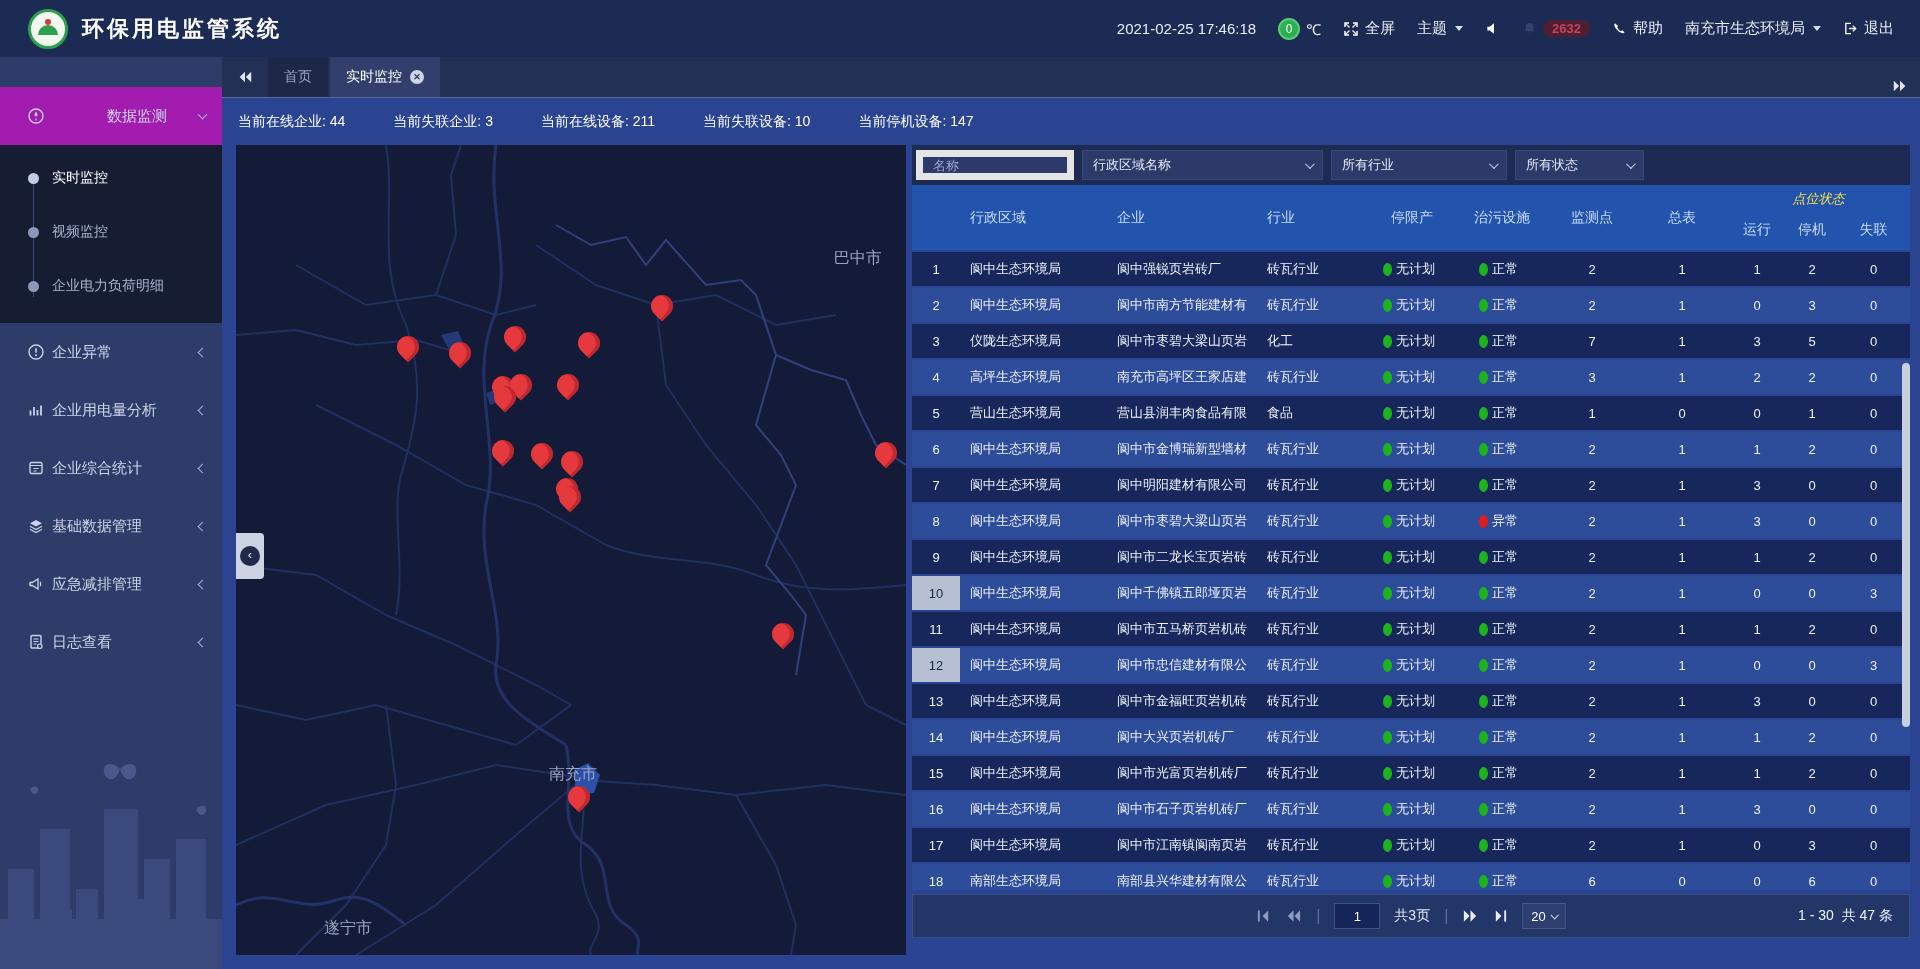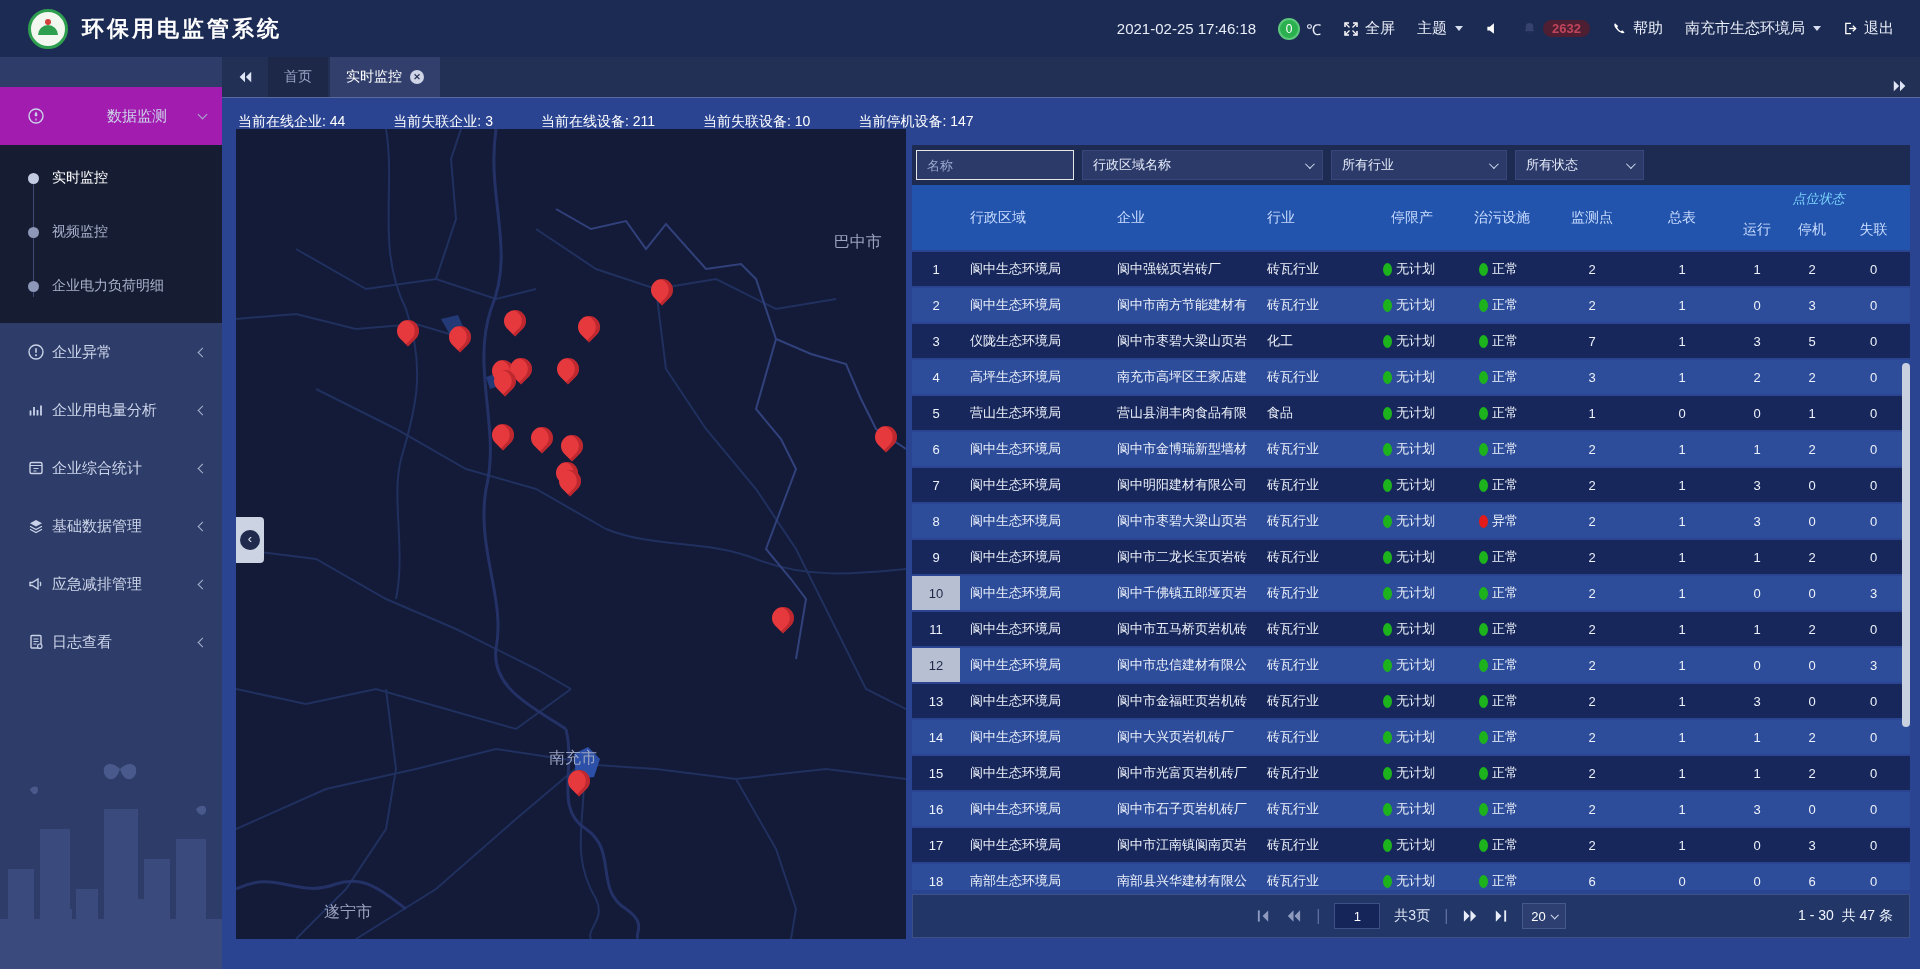--- a/index.html
+++ b/index.html
@@ -58,51 +58,51 @@
     font-size:9px; line-height:14px; text-align:center; font-weight:bold; }
   #tabbar-right { margin-left:auto; display:flex; align-items:flex-end; gap:40px; padding-right:20px; }
   #close-ops { color:#dfe5f4; font-size:14px; cursor:pointer; }
 
   
   #statsbar { position:absolute; top:98px; left:222px; width:1698px; height:47px;
     display:flex; align-items:center; padding-left:16px; gap:48px; color:#fff; font-size:14px; }
   .stat-item { white-space:nowrap; }
 
   
-  #map { position:absolute; left:236px; top:129px; width:670px; height:810px;
+  #map { position:absolute; left:236px; top:145px; width:670px; height:810px;
     background:#141b38; overflow:hidden; }
   #map svg.roads { position:absolute; inset:0; }
   .pin { position:absolute; width:22px; height:22px; transform:translate(-50%,-100%); z-index:3; cursor:pointer; }
   .pin .pin-body { width:22px; height:22px; background:#e5393e; border-radius:50% 50% 50% 0;
     transform:rotate(-45deg); box-shadow:inset -3px -3px 0 rgba(120,10,20,.35); }
   .city-label { position:absolute; transform:translate(-50%,-50%); color:#9aa4c0; font-size:16px; z-index:2; white-space:nowrap; }
   #map-collapse { position:absolute; left:0; top:388px; width:28px; height:46px; background:#ccd3e2;
     border-radius:0 4px 4px 0; display:flex; align-items:center; justify-content:center; cursor:pointer; z-index:4; }
   #map-collapse .circ { width:20px; height:20px; border-radius:50%; background:#1f2a4d; color:#e8ecf5;
     font-size:13px; line-height:18px; text-align:center; }
 
   
   #panel { position:absolute; left:912px; top:145px; width:998px; height:810px; }
   #filterbar { height:40px; background:#1d2a52; display:flex; align-items:center; padding-left:4px; gap:8px; }
-  #filter-name { width:158px; height:30px; background:#2b3a69; border:1px solid #e5e5e5; color:#e6ecfa;
+  #filter-name { width:158px; height:30px; background:#2b3a69; border:7px solid #e5e5e5; color:#e6ecfa;
     font-size:13px; padding:0 10px; outline:none; font-family:"Liberation Sans",sans-serif; }
   #filter-name::placeholder { color:#9aa9cf; }
   .filter-select { height:30px; background:#2b3a69; border:1px solid #37477c; color:#e6ecfa; font-size:13px;
     display:flex; align-items:center; justify-content:space-between; padding:0 10px; cursor:pointer; }
   .filter-select .chev { width:7px; height:7px; border-right:1.6px solid #cfd8ee; border-bottom:1.6px solid #cfd8ee;
     transform:rotate(45deg) translateY(-2px); }
   .w-region { width:241px; } .w-industry { width:176px; } .w-status { width:129px; }
 
   .tgrid { display:grid; grid-template-columns:48px 147px 150px 110px 90px 90px 90px 90px 60px 50px 73px; }
   #thead { height:65px; background:#2254ad; color:#c9dcff; font-size:14px;
     grid-template-rows:24px 41px; margin-top:0; }
   #thead .h-span { grid-row:1 / span 2; display:flex; align-items:center; justify-content:center; }
   #thead .h-left { justify-content:flex-start; padding-left:10px; }
   #thead .h-group { grid-row:1; grid-column:9 / span 3; display:flex; align-items:flex-end; justify-content:center;
-    font-style:italic; font-size:13px; color:#7dd3fc; padding-bottom:1px; }
+    font-style:italic; font-size:13px; color:#fde047; padding-bottom:1px; }
   #thead .h-sub { grid-row:2; display:flex; align-items:center; justify-content:center; }
 
   #tbody { height:640px; overflow:hidden; position:relative; }
   .trow { height:34px; margin-top:2px; font-size:13px; color:#eef2fa; cursor:pointer; }
   .trow.odd  { background:#17275c; }
   .trow.even { background:#2d4c9a; }
   .tc { display:flex; align-items:center; overflow:hidden; white-space:nowrap; }
   .tc.center { justify-content:center; }
   .tc.left { padding-left:10px; }
   .tc.num { justify-content:center; }

